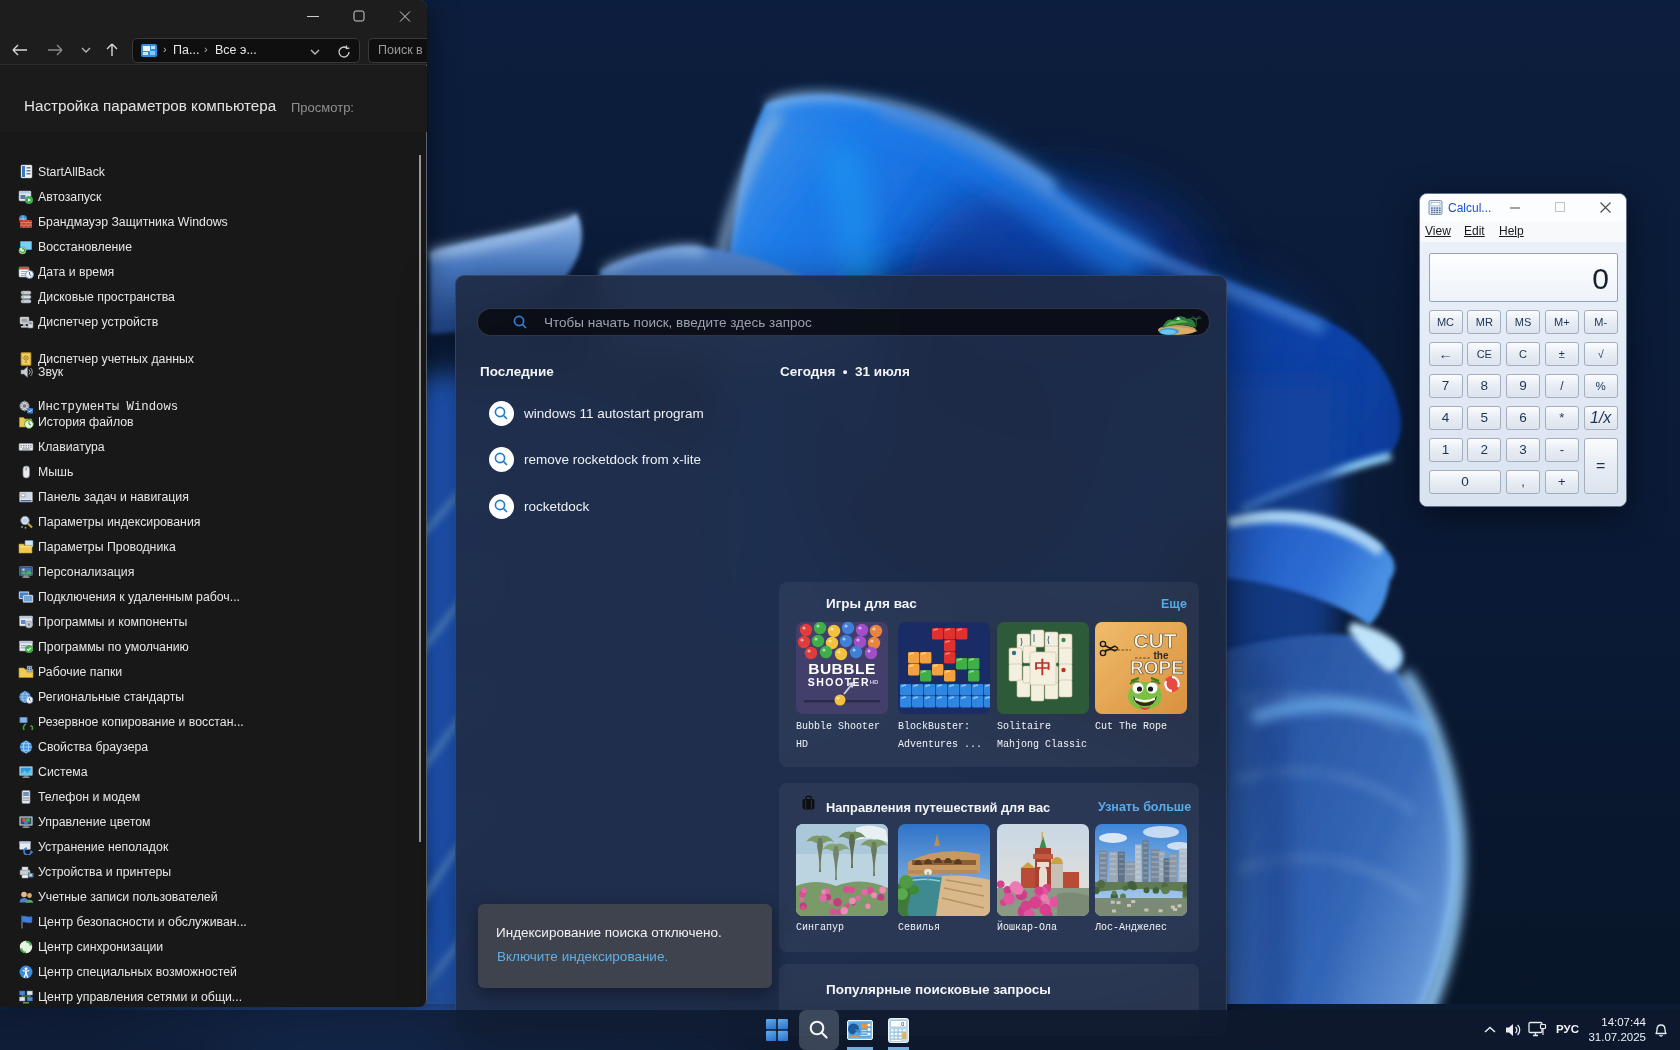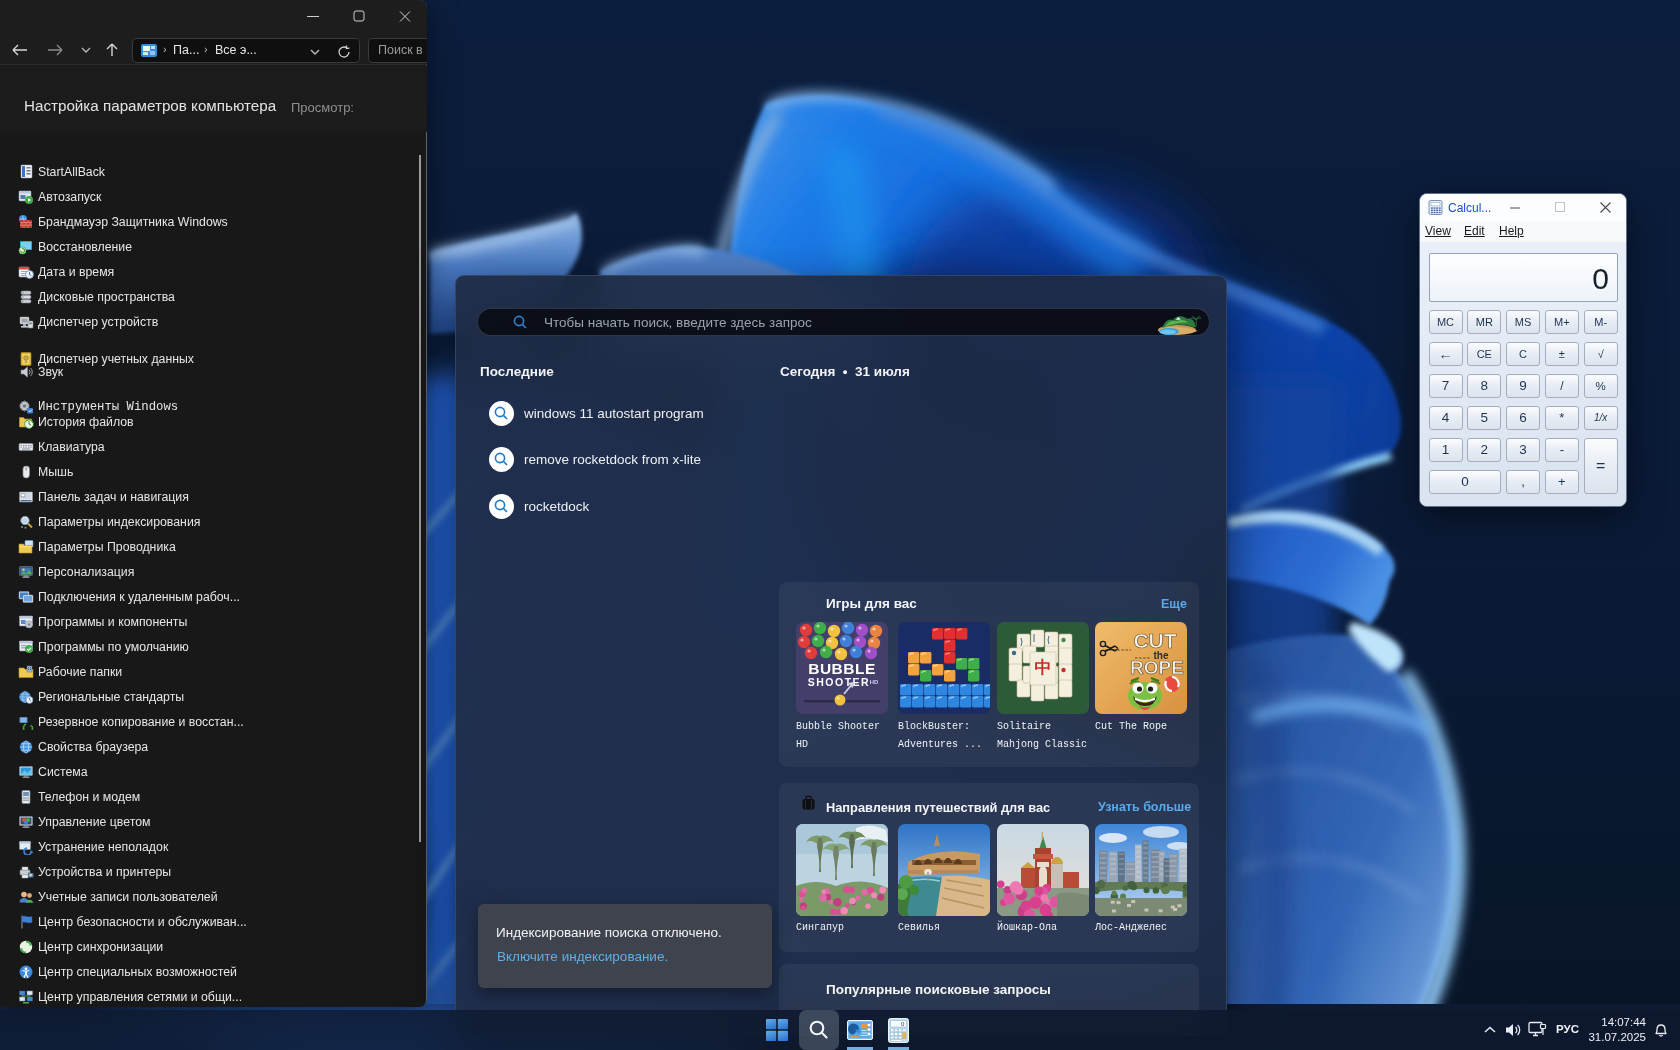--- a/index.html
+++ b/index.html
@@ -1041,21 +1041,21 @@
       <div class="cbtn" style="left:163.7px;top:100px;width:34px;height:24px;font-size:11px;line-height:22px;">√</div>
       <div class="cbtn" style="left:8.5px;top:132px;width:34px;height:24px;font-size:13.5px;line-height:22px;">7</div>
       <div class="cbtn" style="left:47.3px;top:132px;width:34px;height:24px;font-size:13.5px;line-height:22px;">8</div>
       <div class="cbtn" style="left:86.1px;top:132px;width:34px;height:24px;font-size:13.5px;line-height:22px;">9</div>
       <div class="cbtn" style="left:124.9px;top:132px;width:34px;height:24px;font-size:12px;line-height:22px;">/</div>
       <div class="cbtn" style="left:163.7px;top:132px;width:34px;height:24px;font-size:11.5px;line-height:22px;">%</div>
       <div class="cbtn" style="left:8.5px;top:164px;width:34px;height:24px;font-size:13.5px;line-height:22px;">4</div>
       <div class="cbtn" style="left:47.3px;top:164px;width:34px;height:24px;font-size:13.5px;line-height:22px;">5</div>
       <div class="cbtn" style="left:86.1px;top:164px;width:34px;height:24px;font-size:13.5px;line-height:22px;">6</div>
       <div class="cbtn" style="left:124.9px;top:164px;width:34px;height:24px;font-size:13px;line-height:22px;">*</div>
-      <div class="cbtn" style="left:163.7px;top:164px;width:34px;height:24px;font-size:10px;line-height:22px;"><i>1/x</i></div>
+      <div class="cbtn" style="left:163.7px;top:164px;width:34px;height:24px;font-size:16px;line-height:22px;"><i>1/x</i></div>
       <div class="cbtn" style="left:8.5px;top:196px;width:34px;height:24px;font-size:13.5px;line-height:22px;">1</div>
       <div class="cbtn" style="left:47.3px;top:196px;width:34px;height:24px;font-size:13.5px;line-height:22px;">2</div>
       <div class="cbtn" style="left:86.1px;top:196px;width:34px;height:24px;font-size:13.5px;line-height:22px;">3</div>
       <div class="cbtn" style="left:124.9px;top:196px;width:34px;height:24px;font-size:13px;line-height:22px;">-</div>
       <div class="cbtn" style="left:163.7px;top:196px;width:34px;height:56px;font-size:16px;line-height:54px;">=</div>
       <div class="cbtn" style="left:8.5px;top:228px;width:72.8px;height:24px;font-size:13.5px;line-height:22px;">0</div>
       <div class="cbtn" style="left:86.1px;top:228px;width:34px;height:24px;font-size:13px;line-height:22px;">,</div>
       <div class="cbtn" style="left:124.9px;top:228px;width:34px;height:24px;font-size:13px;line-height:22px;">+</div>
     </div>
   </div>

